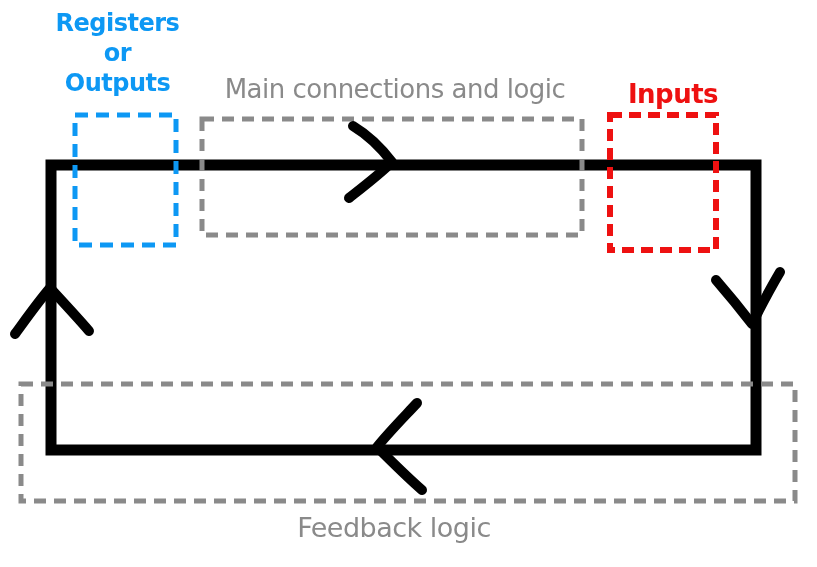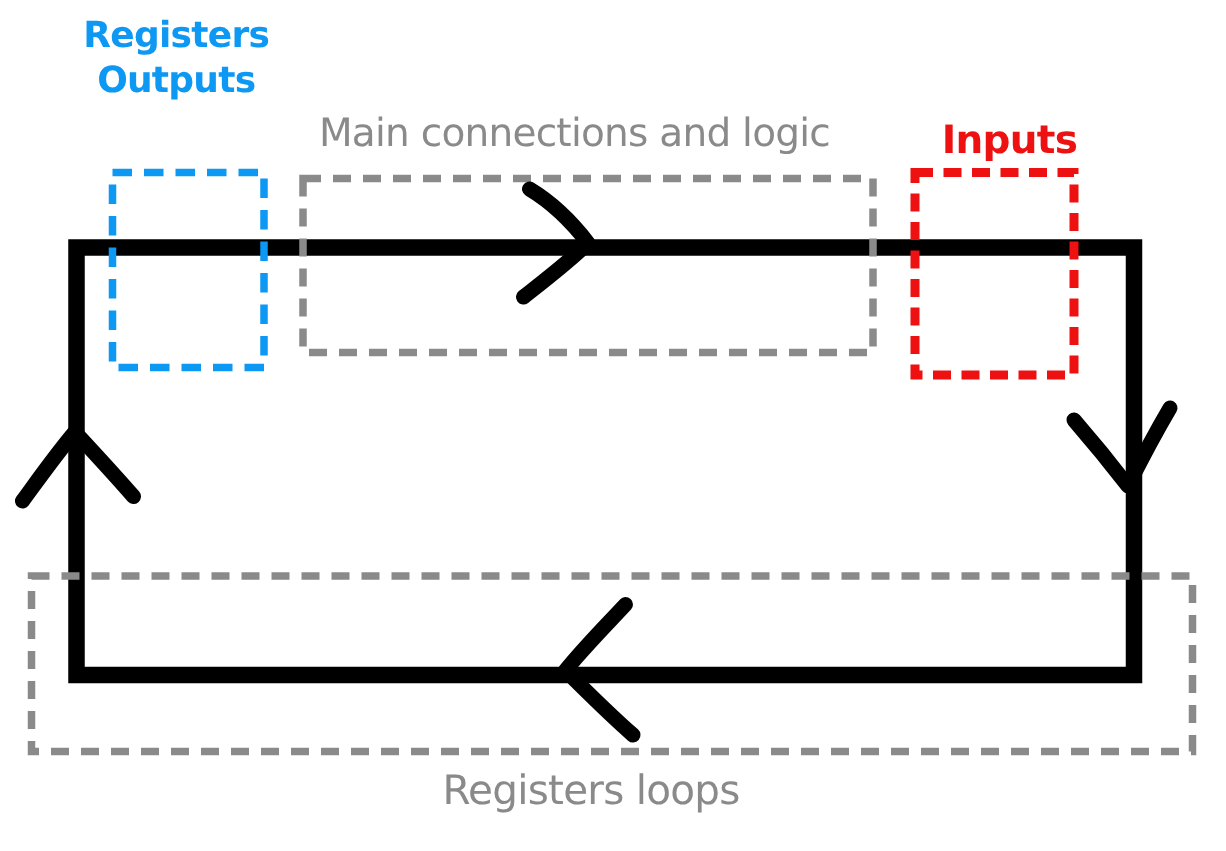--- a/index.html
+++ b/index.html
@@ -30,21 +30,21 @@
     left: 40px;
     top: 8px;
     width: 155px;
     font-size: 24px;
     font-weight: 700;
     line-height: 30px;
     color: var(--color-blue, #0D98F4);
     white-space: normal;
   }
   .label-main {
-    left: 188px;
+    left: 200px;
     top: 74px;
     width: 390px;
     font-size: 26px;
     font-weight: 400;
     color: var(--color-gray, #8A8A8A);
   }
   .label-outputs {
     left: 614px;
     top: 79px;
     width: 118px;
@@ -105,22 +105,23 @@
     <rect class="dash dash-gray" x="21" y="384" width="774" height="117"></rect>
 
     <path class="arrow" d="M353,126 C368,135 382,149 392,162 C380,174 363,187 349,198"></path>
     <path class="arrow" d="M716,280 C729,295 742,311 752,324 C760,308 770,289 780,272"></path>
     <path class="arrow" d="M417,403 C404,417 389,432 377,447 C391,461 406,476 422,490"></path>
     <path class="arrow" d="M15,334 C26,319 38,302 50,288 C62,301 76,316 89,331"></path>
   </svg>
 
   <div class="label label-registers">
     <div>Registers</div>
+    <div>or</div>
     <div>Outputs</div>
   </div>
 
   <div class="label label-main">Main connections and logic</div>
 
   <div class="label label-outputs">Inputs</div>
 
-  <div class="label label-feedback">Registers loops</div>
+  <div class="label label-feedback">Feedback logic</div>
 
 </div>
 
 </body></html>

